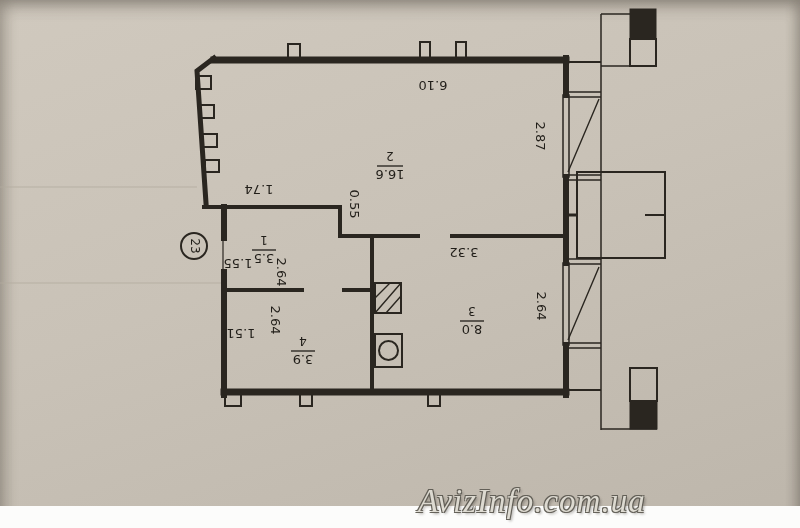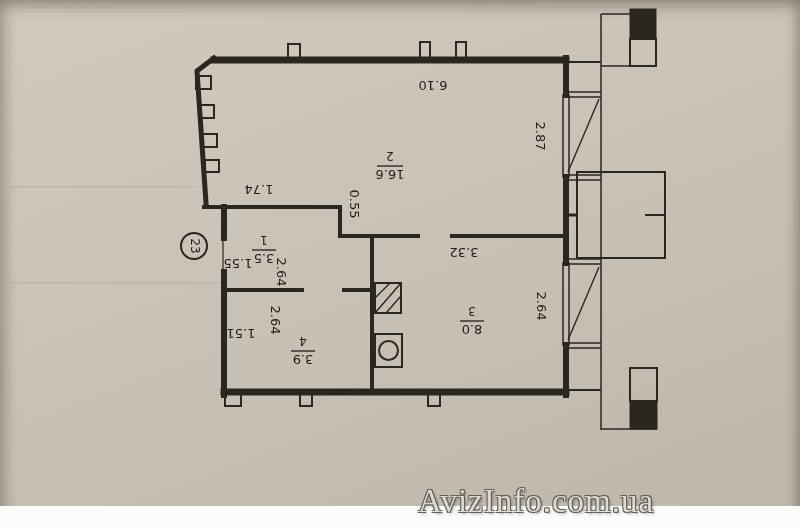--- a/index.html
+++ b/index.html
@@ -19,20 +19,21 @@
     position:absolute;left:0;top:506px;width:800px;height:22px;
     background:#fcfcfb;
   }
   .watermark{
     position:absolute;left:418px;top:484px;width:300px;
     font-family:"Liberation Serif","DejaVu Serif",serif;
     font-size:33px;letter-spacing:1px;line-height:1.05;
     color:#dedbd2;opacity:.96;
     text-shadow:1px 1px 0 #5f5c54,-1px -1px 0 #5f5c54,1px -1px 0 #5f5c54,-1px 1px 0 #5f5c54,2px 2px 3px rgba(55,52,46,.45);
     z-index:5;
+    font-style:italic;
   }
 </style>
 </head>
 <body>
 
 <div class="stage">
 
   <svg width="800" height="528" viewBox="0 0 800 528">
 
     <g stroke="#b2ab9e" stroke-width="1" opacity="0.8">

